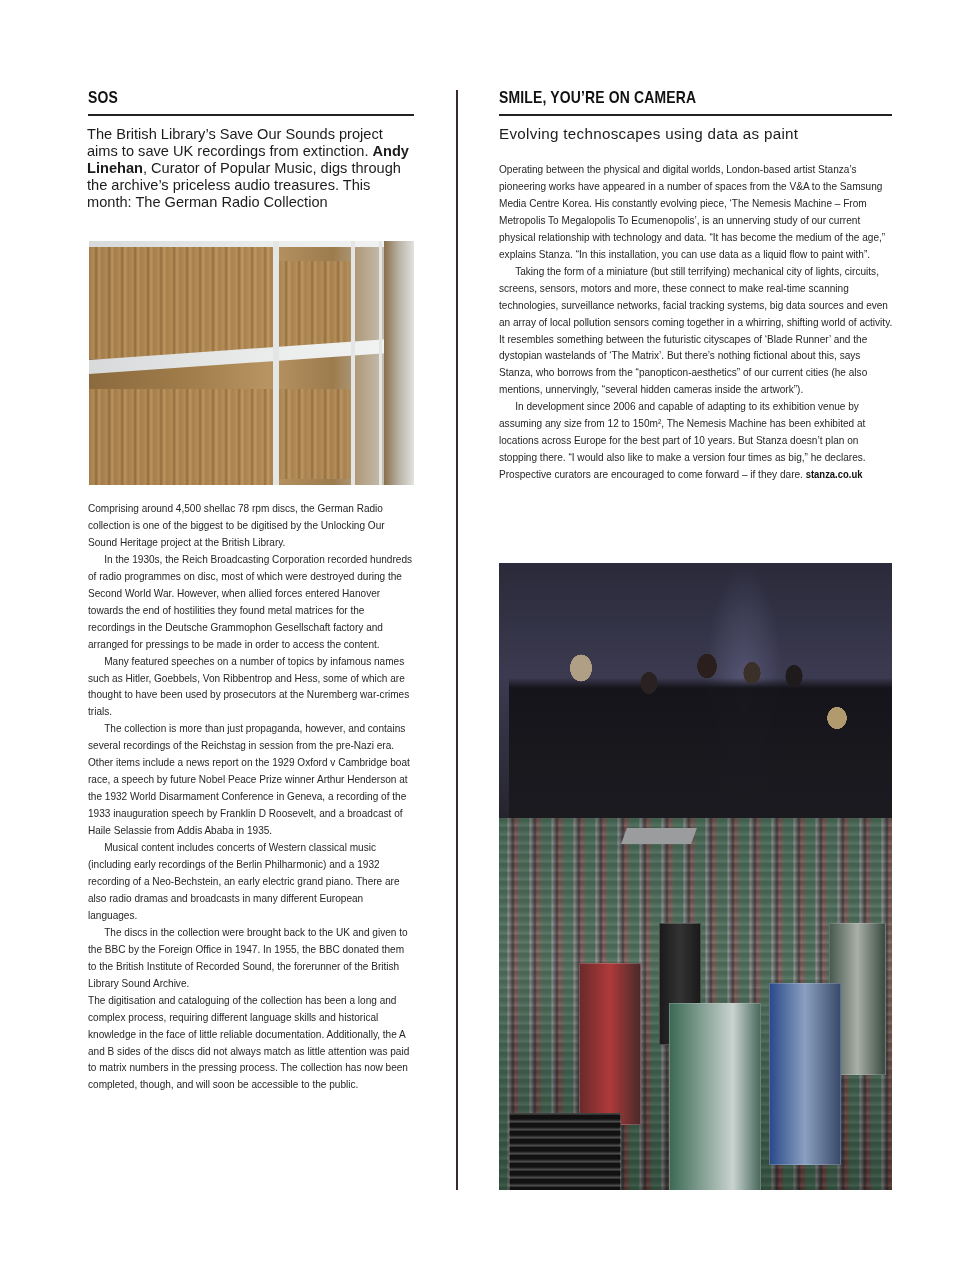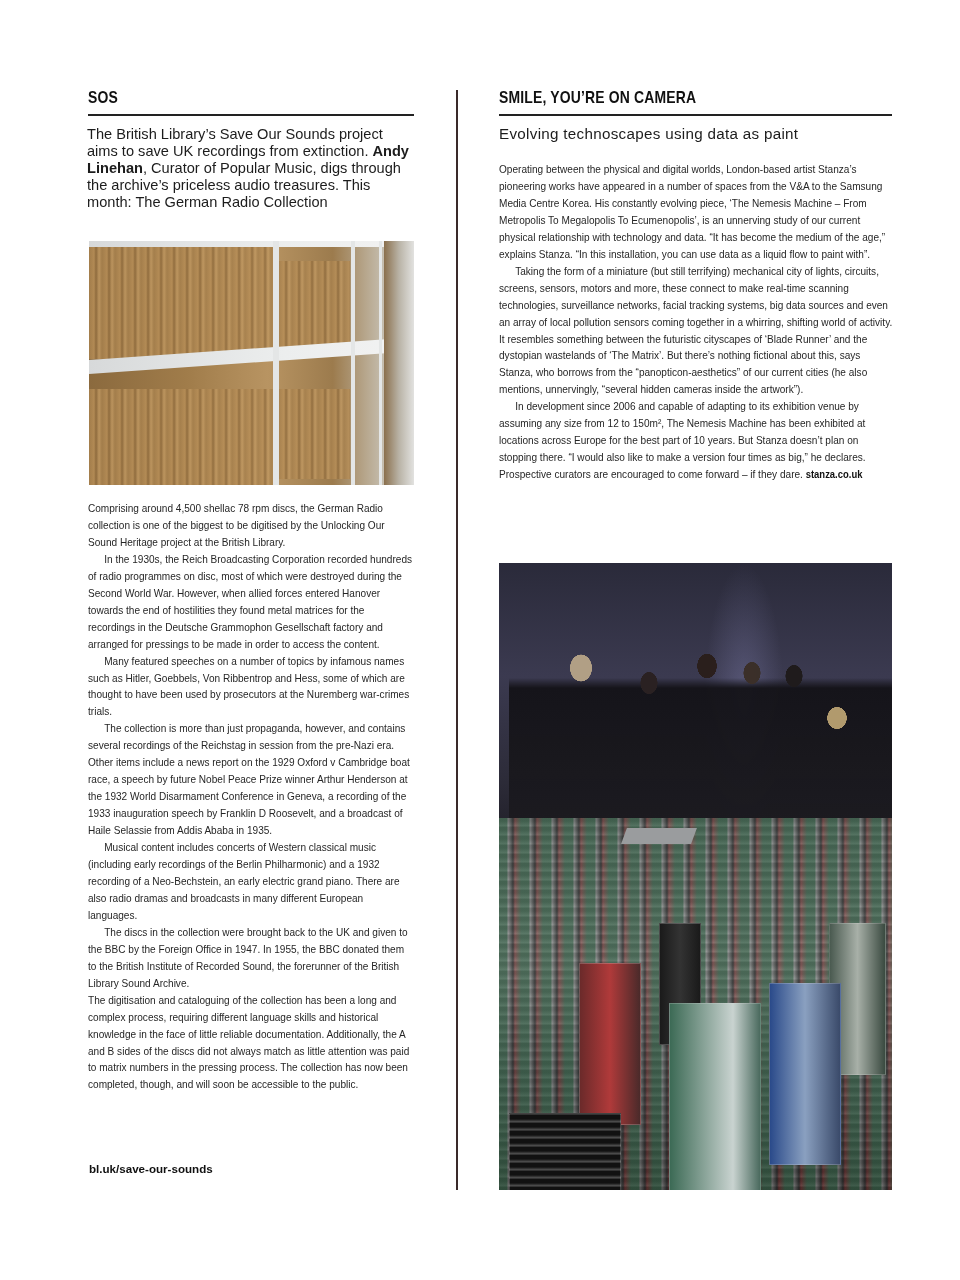--- a/index.html
+++ b/index.html
@@ -111,21 +111,20 @@
   <div class="body-text left-body">
     <p>Comprising around 4,500 shellac 78 rpm discs, the German Radio collection is one of the biggest to be digitised by the Unlocking Our Sound Heritage project at the British Library.</p>
     <p class="indent">In the 1930s, the Reich Broadcasting Corporation recorded hundreds of radio programmes on disc, most of which were destroyed during the Second World War. However, when allied forces entered Hanover towards the end of hostilities they found metal matrices for the recordings in the Deutsche Grammophon Gesellschaft factory and arranged for pressings to be made in order to access the content.</p>
     <p class="indent">Many featured speeches on a number of topics by infamous names such as Hitler, Goebbels, Von Ribbentrop and Hess, some of which are thought to have been used by prosecutors at the Nuremberg war-crimes trials.</p>
     <p class="indent">The collection is more than just propaganda, however, and contains several recordings of the Reichstag in session from the pre-Nazi era. Other items include a news report on the 1929 Oxford v Cambridge boat race, a speech by future Nobel Peace Prize winner Arthur Henderson at the 1932 World Disarmament Conference in Geneva, a recording of the 1933 inauguration speech by Franklin D Roosevelt, and a broadcast of Haile Selassie from Addis Ababa in 1935.</p>
     <p class="indent">Musical content includes concerts of Western classical music (including early recordings of the Berlin Philharmonic) and a 1932 recording of a Neo-Bechstein, an early electric grand piano. There are also radio dramas and broadcasts in many different European languages.</p>
     <p class="indent">The discs in the collection were brought back to the UK and given to the BBC by the Foreign Office in 1947. In 1955, the BBC donated them to the British Institute of Recorded Sound, the forerunner of the British Library Sound Archive.</p>
     <p>The digitisation and cataloguing of the collection has been a long and complex process, requiring different language skills and historical knowledge in the face of little reliable documentation. Additionally, the A and B sides of the discs did not always match as little attention was paid to matrix numbers in the pressing process. The collection has now been completed, though, and will soon be accessible to the public.</p>
   </div>
   <div class="footer-note">
-    <div>bl.uk/save-our-sounds</div>
   </div>
 </div>
 
 <div class="photo-shelves">
   <div class="folders f1"></div>
   <div class="folders f2"></div>
   <div class="folders f3"></div>
   <div class="folders f4"></div>
   <div class="shelf s1"></div>
   <div class="shelf s2"></div>

